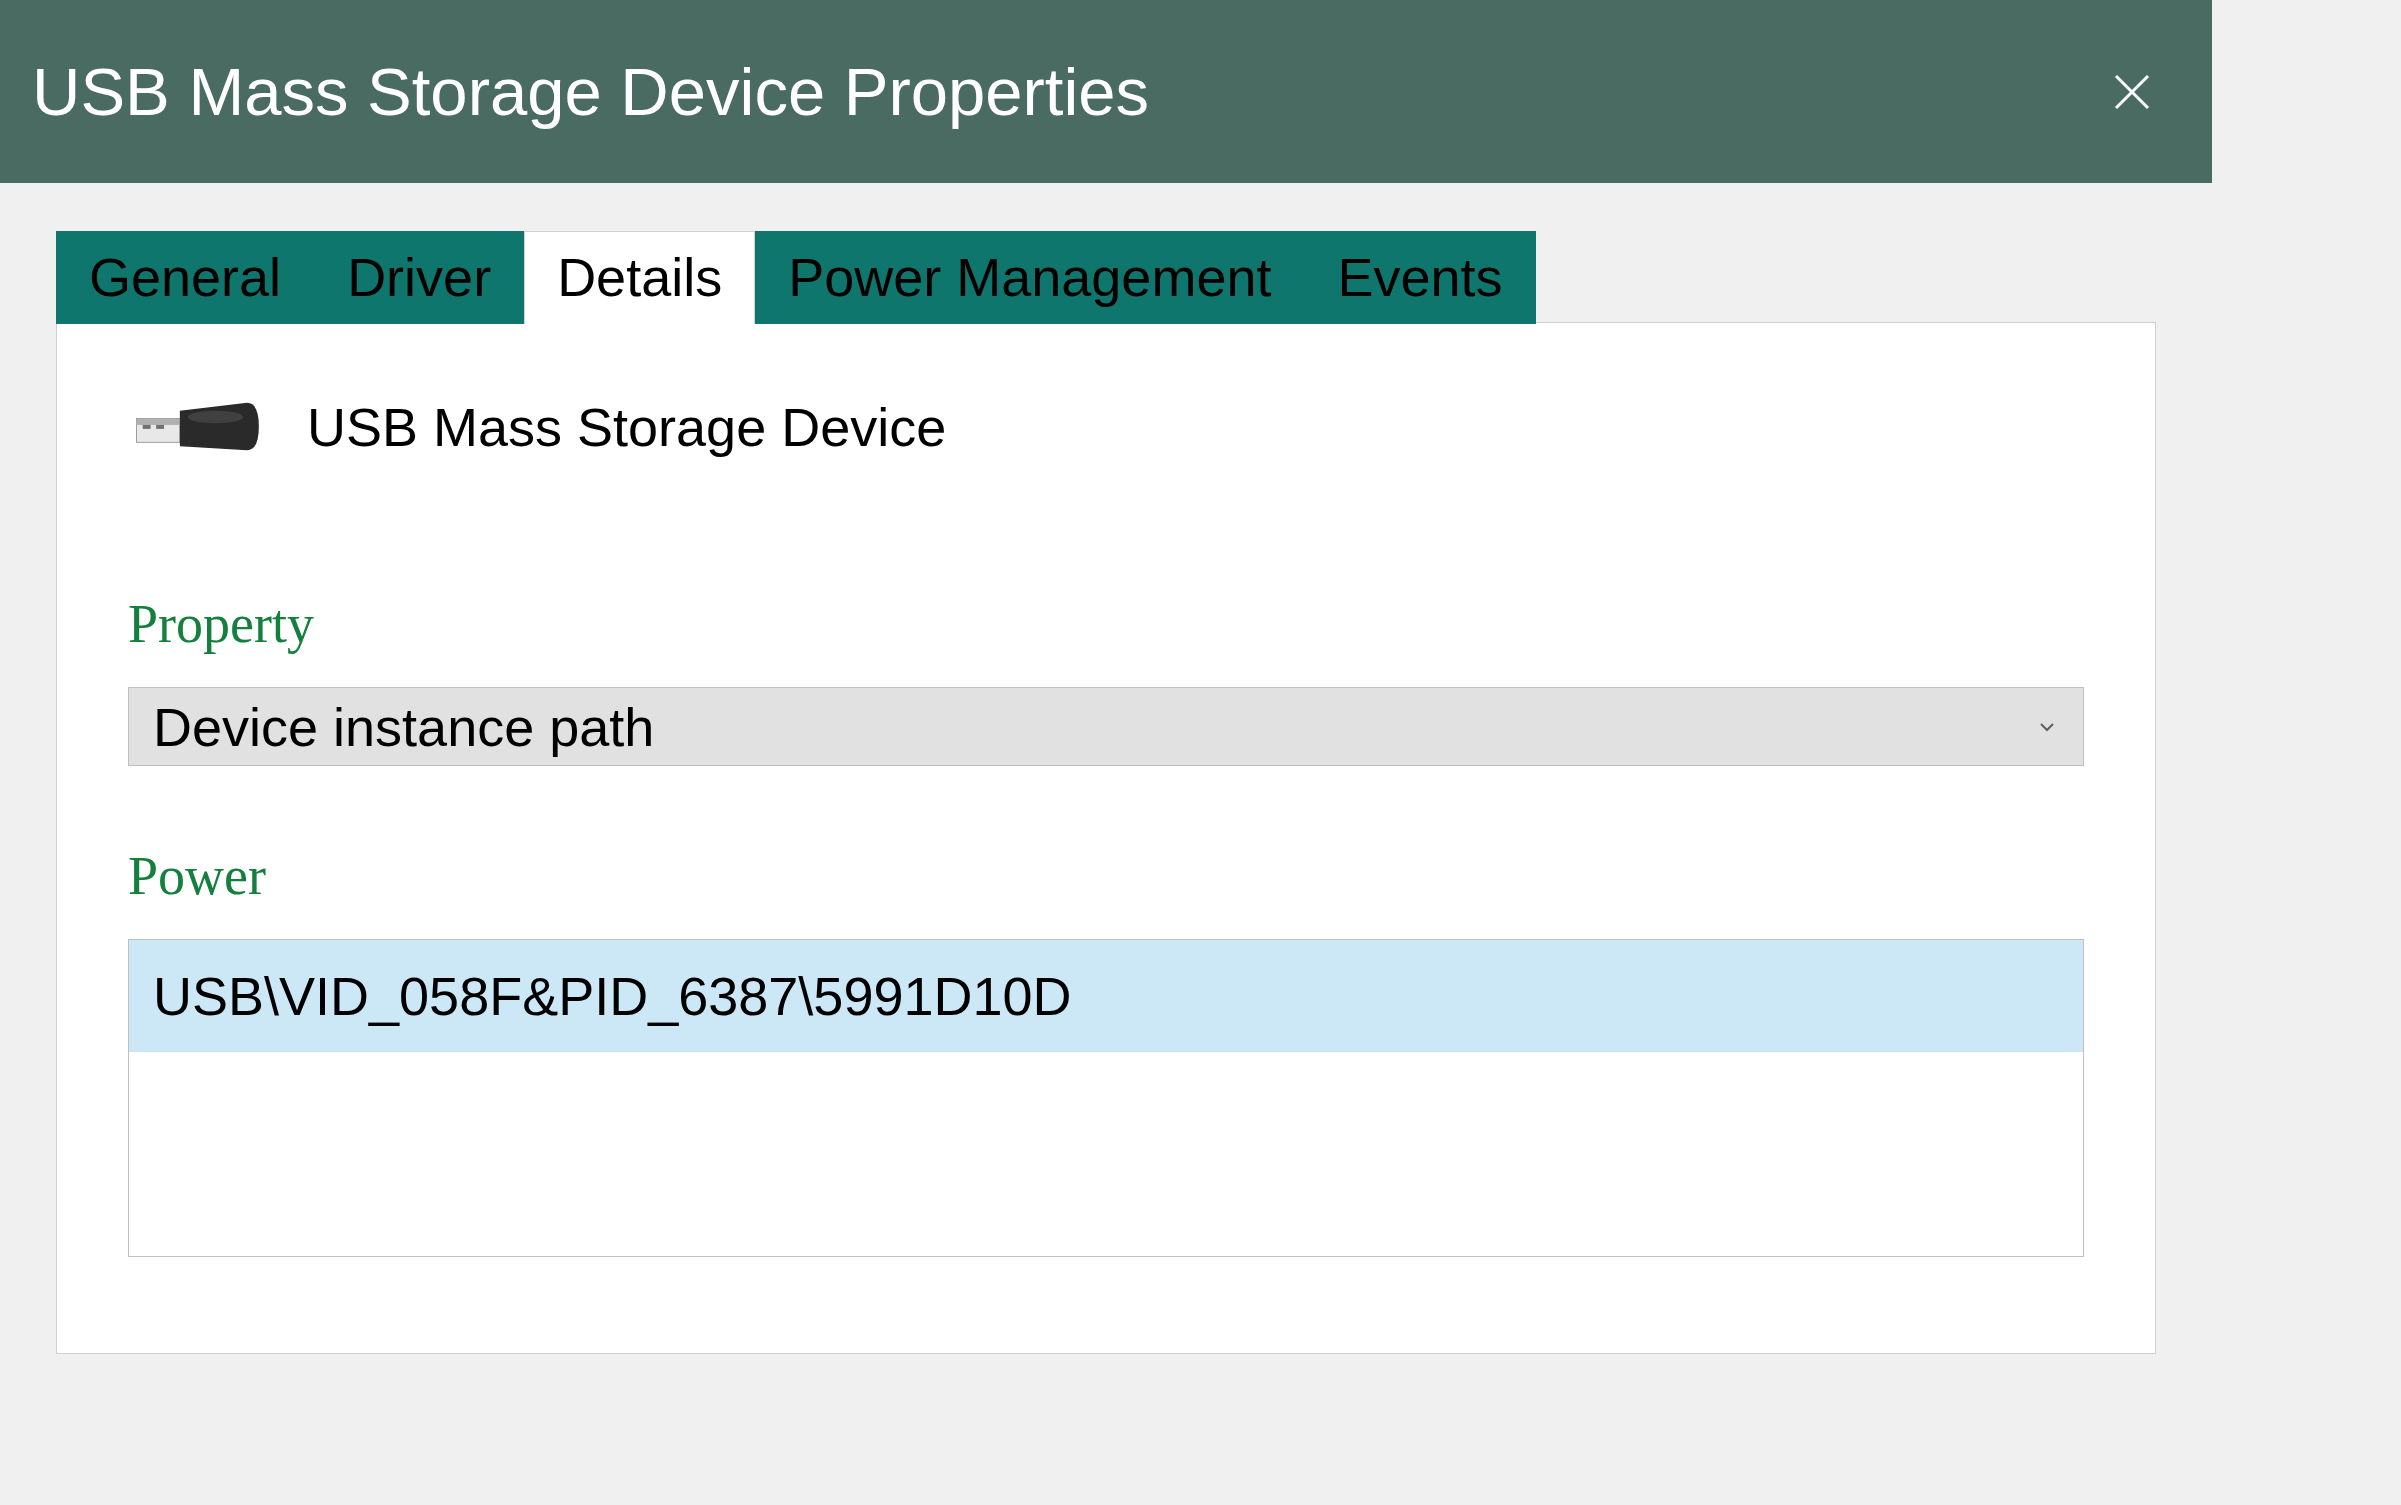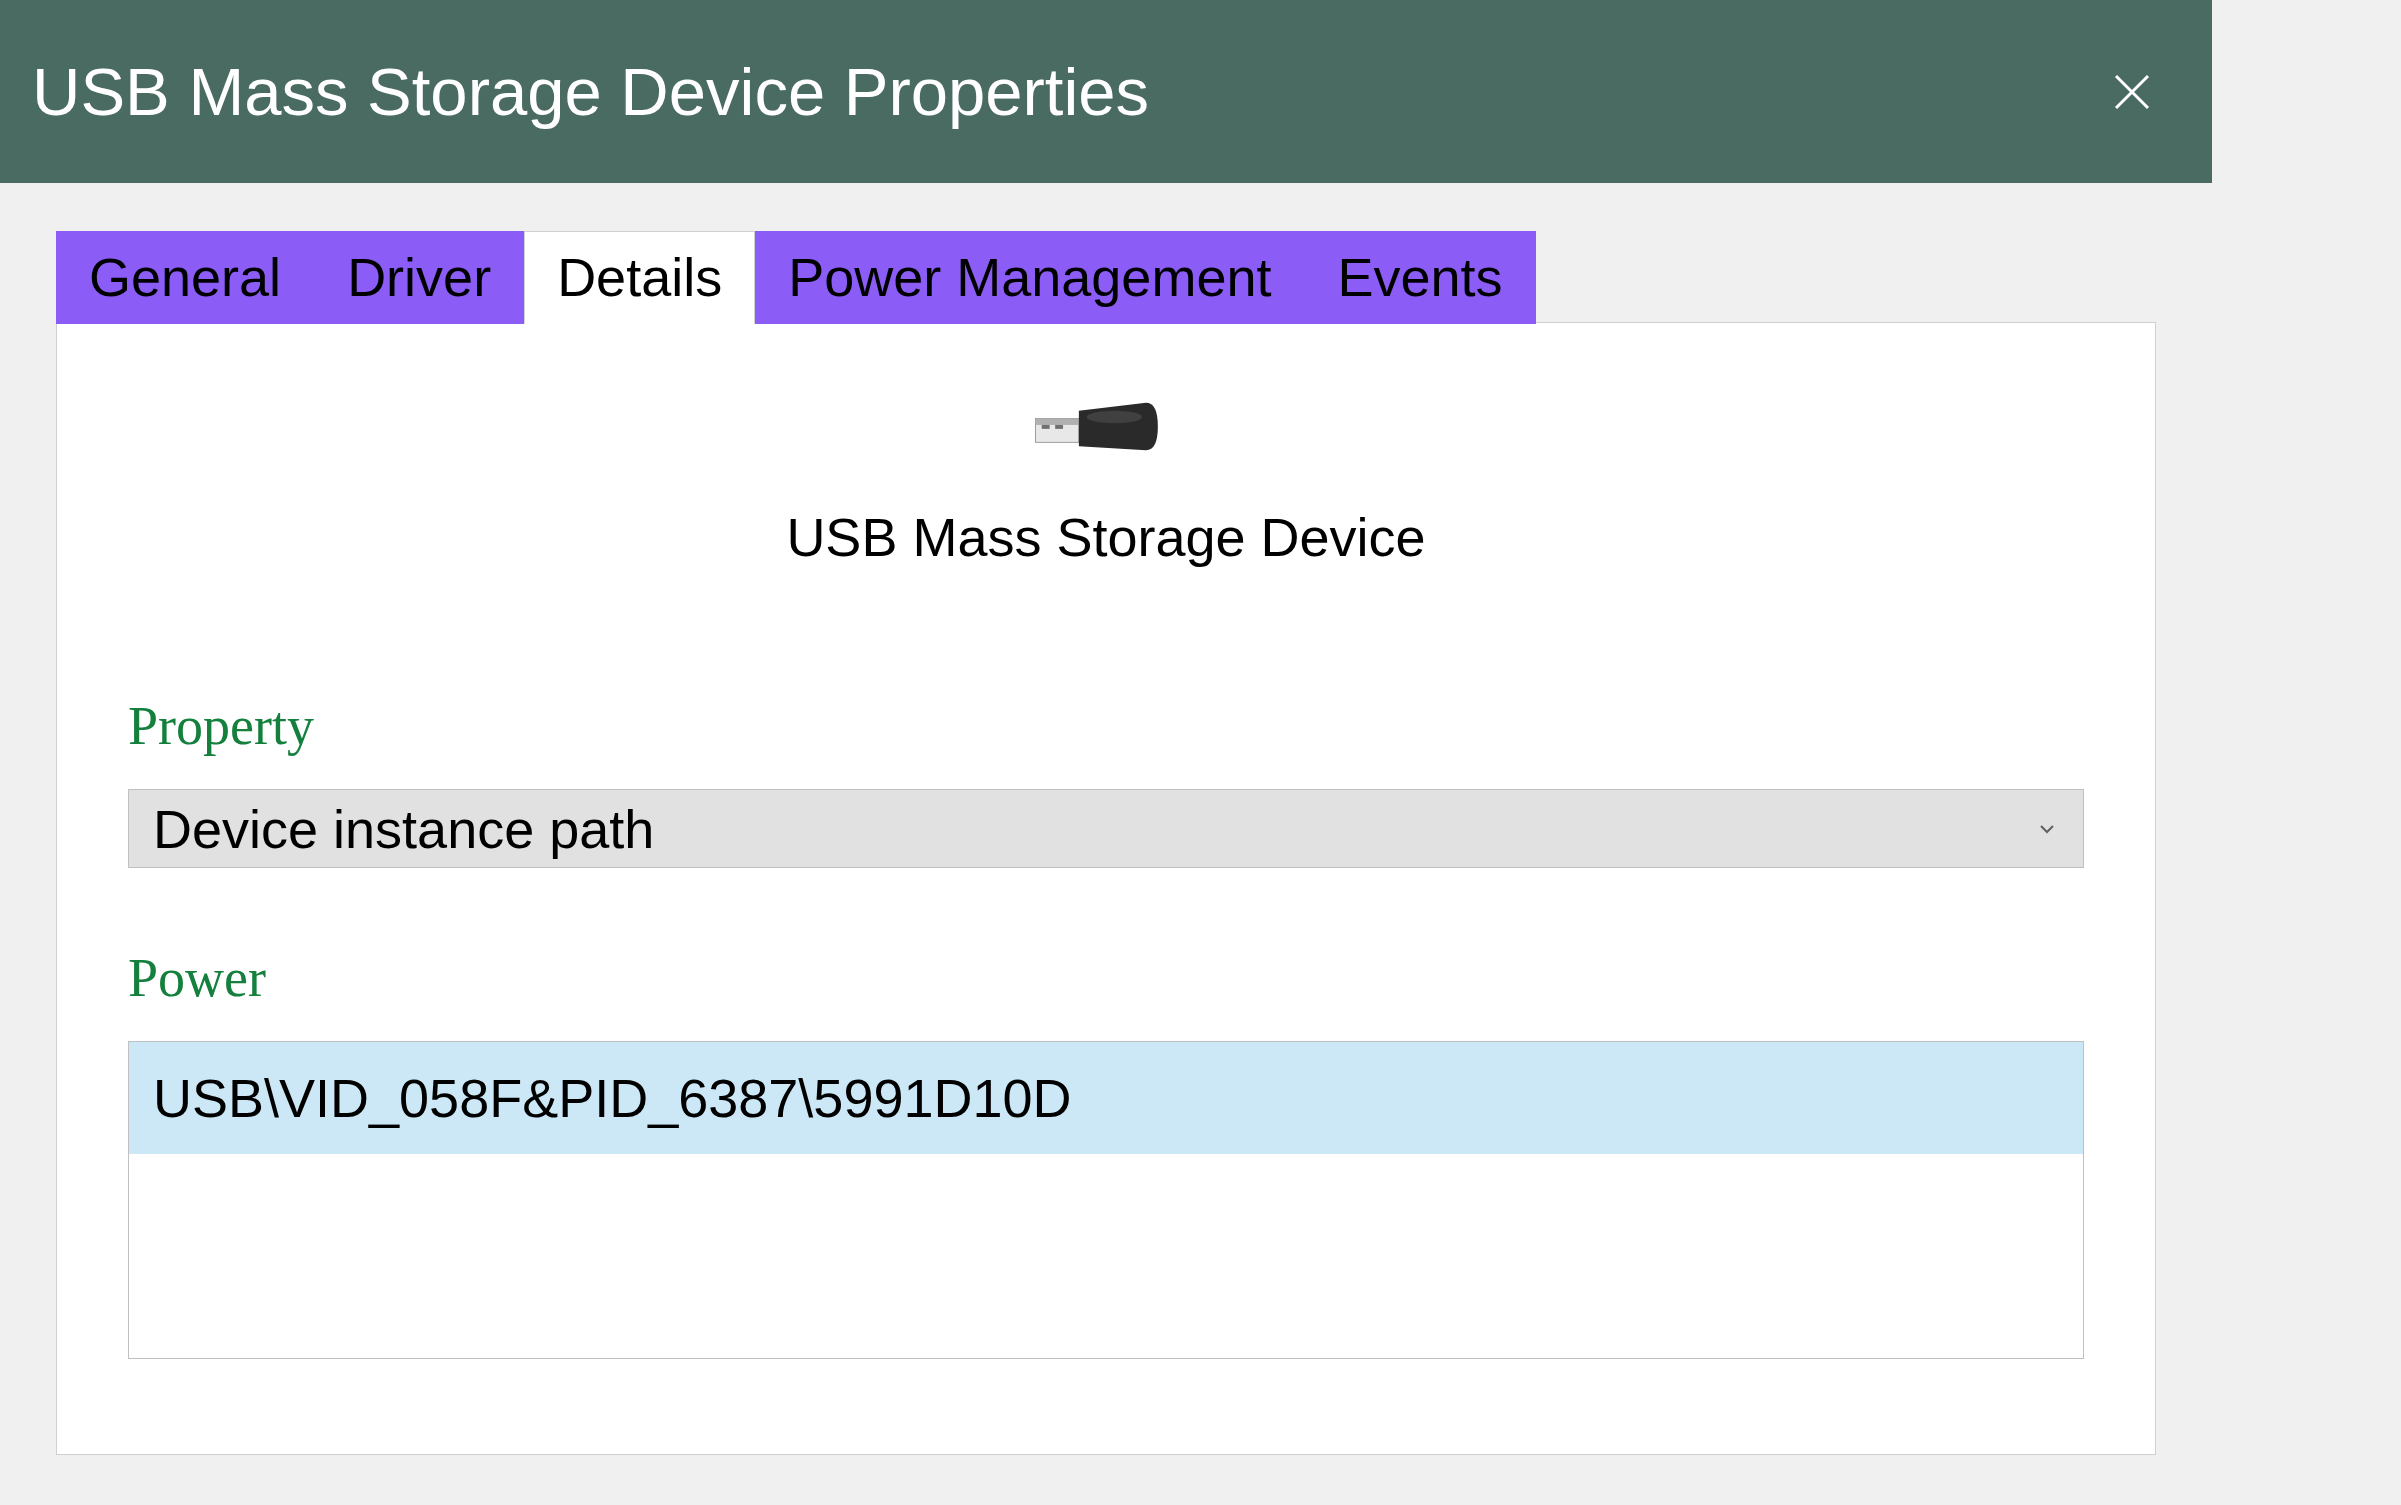--- a/index.html
+++ b/index.html
@@ -60,21 +60,21 @@
     
     .tabs {
       display: flex;
       border-bottom: none;
     }
     
     .tab {
       padding: 14.3px 32px;
       font-size: 54px;
       color: #000000;
-      background: #8b5cf6;
+      background: #0f766e;
       cursor: pointer;
       border: 1.6px solid transparent;
       border-bottom: none;
     }
     
     .tab.active {
       background: #ffffff;
       border: 1.6px solid #d0d0d0;
       border-bottom: 1.6px solid #ffffff;
       position: relative;
@@ -85,23 +85,22 @@
       background: #ffffff;
       border: 1.6px solid #d0d0d0;
       margin-top: -1.6px;
       padding: 64px 71px 95px 71px;
       min-height: 1032px;
     }
     
     .device-header {
       display: flex;
       align-items: center;
-      gap: 40px;
+      gap: 20px;
       margin-bottom: 127px;
-      flex-direction: column;
     }
     
     .device-icon {
       width: 159px;
       height: 79px;
       position: relative;
     }
     
     .usb-svg {
       width: 159px;

